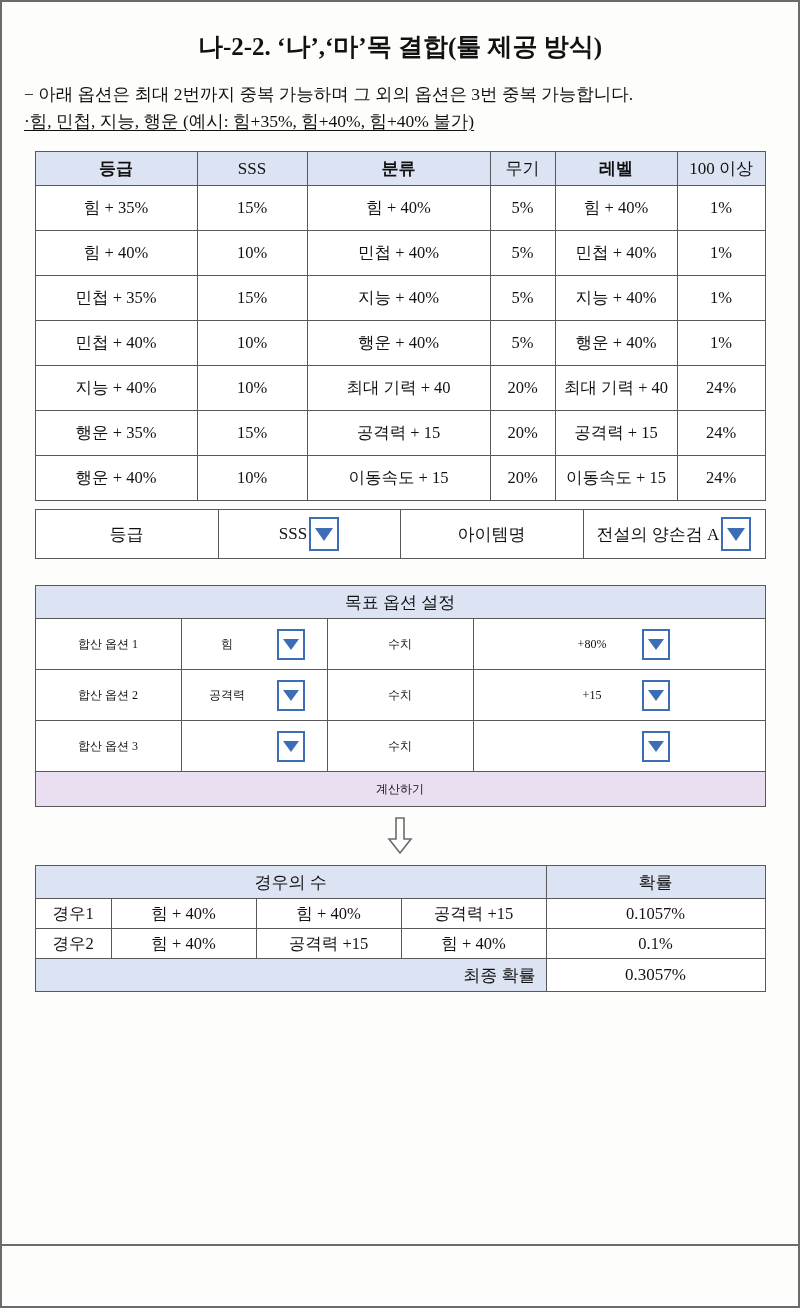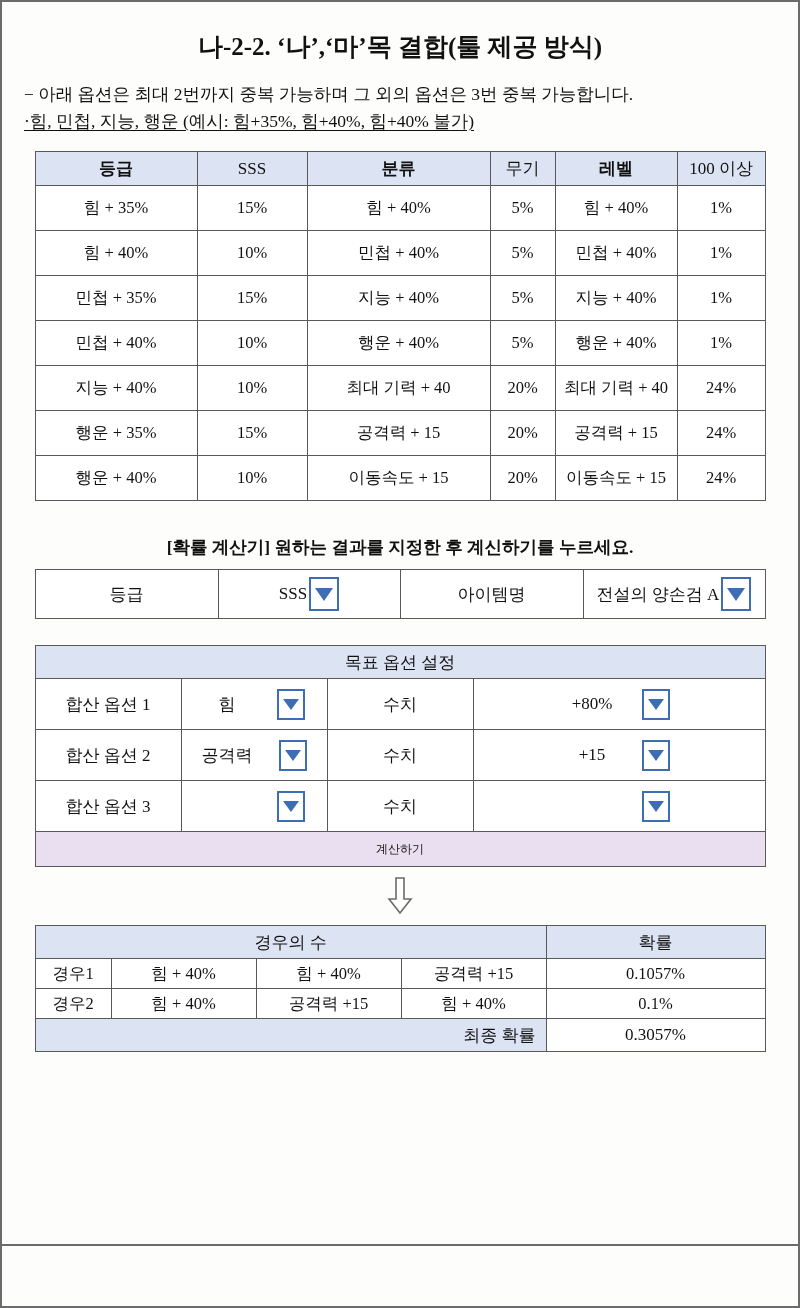--- a/index.html
+++ b/index.html
@@ -125,21 +125,21 @@
   }
   .dd.small { width: 28px; height: 31px; }
   .dd.small .tri {
     border-left-width: 8px;
     border-right-width: 8px;
     border-top-width: 11px;
   }
 
   
   #target-table { margin-top: 26px; }
-  #target-table td { height: 50px; font-size: 17px; }
+  #target-table td { height: 50px; font-size: 12px; }
   #target-table tr.caption td { height: 32px; font-size: 17px; }
   #target-table tr.calcbtn td {
     height: 34px;
     background: #e9dff0 !important;
     font-size: 12px;
   }
   .opt-val-cell {
     display: flex;
     align-items: center;
     justify-content: center;
@@ -252,21 +252,20 @@
           <td colspan="2">행운 + 40%</td>
           <td>10%</td>
           <td colspan="2">이동속도 + 15</td>
           <td>20%</td>
           <td>이동속도 + 15</td>
           <td>24%</td>
         </tr>
       </tbody>
     </table>
 
-    <div class="calc-heading">[확률 계산기] 원하는 결과를 지정한 후 계신하기를 누르세요.</div>
 
     <table class="grid" id="grade-item-table">
       <colgroup>
         <col style="width:183px">
           <col style="width:182px">
         <col style="width:183px">
           <col style="width:182px">
       </colgroup>
       <tbody>
         <tr>

